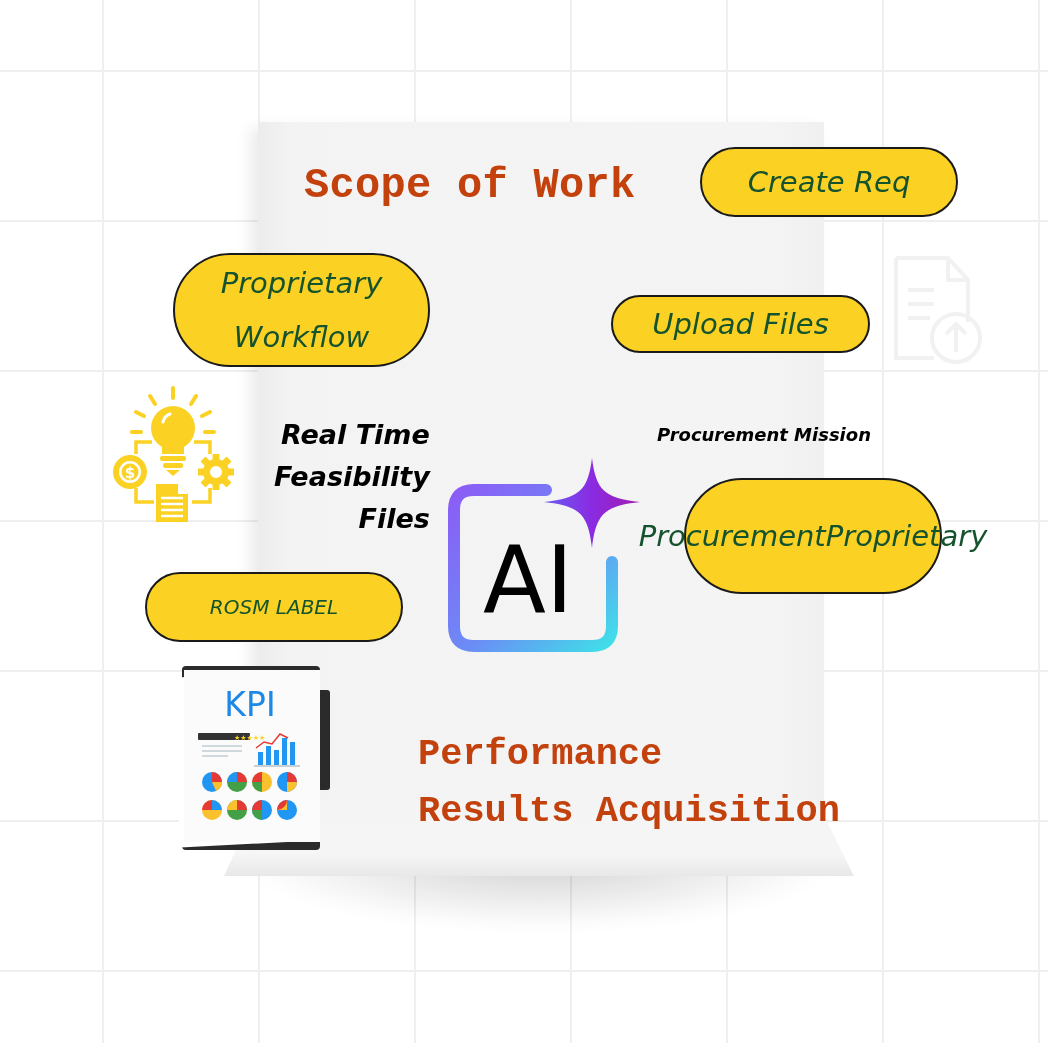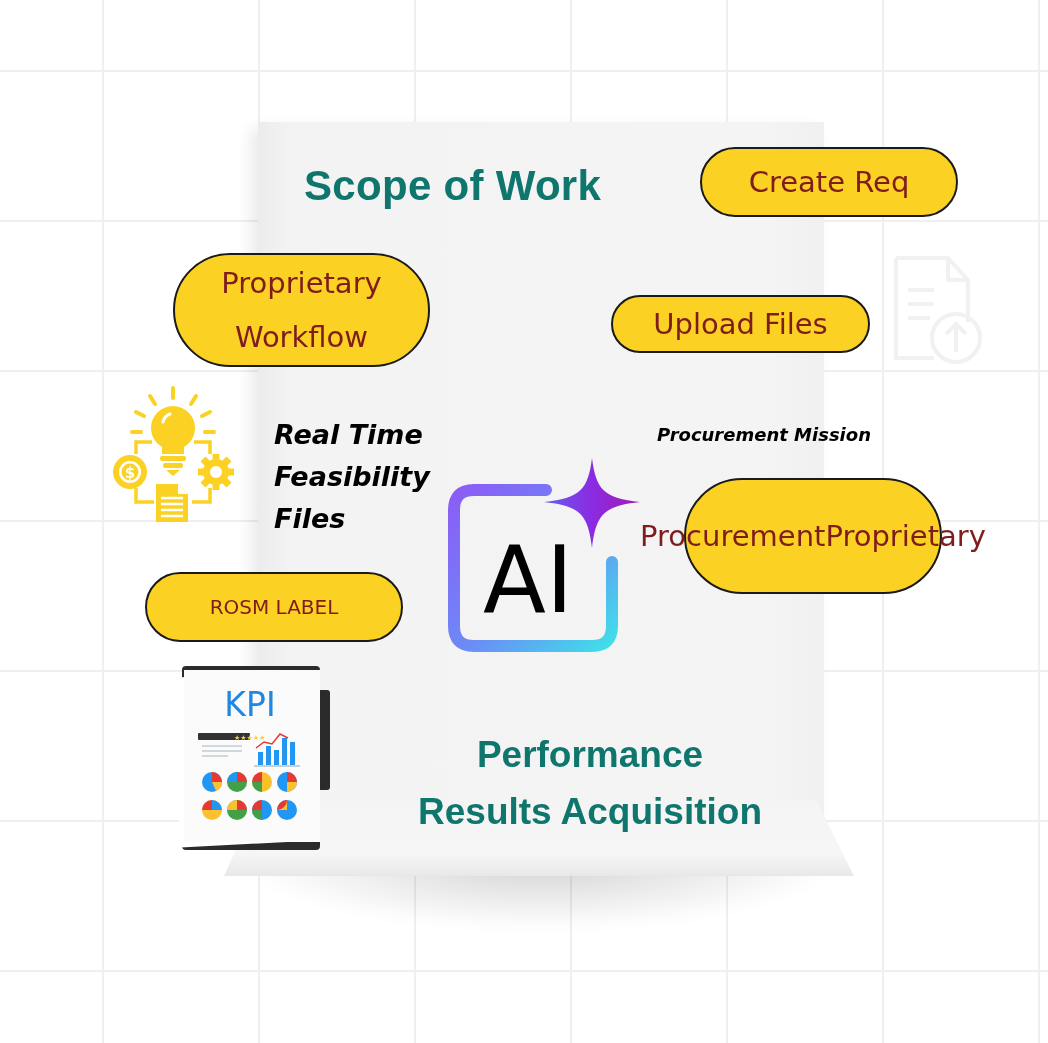--- a/index.html
+++ b/index.html
@@ -31,34 +31,34 @@
       clip-path: polygon(5.5% 0, 94% 0, 100% 100%, 0 100%);
     }
 
     .pill {
       position: absolute;
       background: #fbd224;
       border: 2px solid #1a1a1a;
       border-radius: 999px;
       display: flex; align-items: center; justify-content: center;
       text-align: center;
-      color: #7f1d1d;
+      color: #14532d;
       font-family: "DejaVu Sans", sans-serif;
       font-size: 29px;
       line-height: 1.45;
       cursor: pointer;
+      font-style: italic;
     }
     .pill span { display: block; }
 
     .title {
       position: absolute;
-      font-family: Liberation Sans, sans-serif;
+      font-family: Liberation Mono, monospace;
       font-weight: bold;
-      color: #0f766e;
-      text-align: center;
+      color: #c2410c;
     }
     .italic-label {
       position: absolute;
       font-family: "DejaVu Sans", sans-serif;
       font-weight: bold;
       font-style: italic;
       color: #000;
       font-size: 27px;
       line-height: 42px;
     }
@@ -104,21 +104,21 @@
 
 <div class="pill" style="left:684px;top:478px;width:258px;height:116px;flex-direction:row;">
   <span>Procurement</span>
   <span>Proprietary</span>
 </div>
 
 <div class="pill" style="left:145px;top:572px;width:258px;height:70px;font-size:20px;">
   <span>ROSM LABEL</span>
 </div>
 
-<div class="italic-label" style="left:274px;top:414px;">
+<div class="italic-label" style="left:274px;top:414px;text-align:right;">
   <div>Real Time</div>
   <div>Feasibility</div>
   <div>Files</div>
 </div>
 
 <div class="italic-label" style="left:657px;top:414px;font-size:18px;">Procurement Mission</div>
 
 <svg class="icon" style="left:108px;top:384px" width="130" height="140" viewBox="0 0 130 140">
   <g fill="#fbd224" stroke="#fbd224">
 

